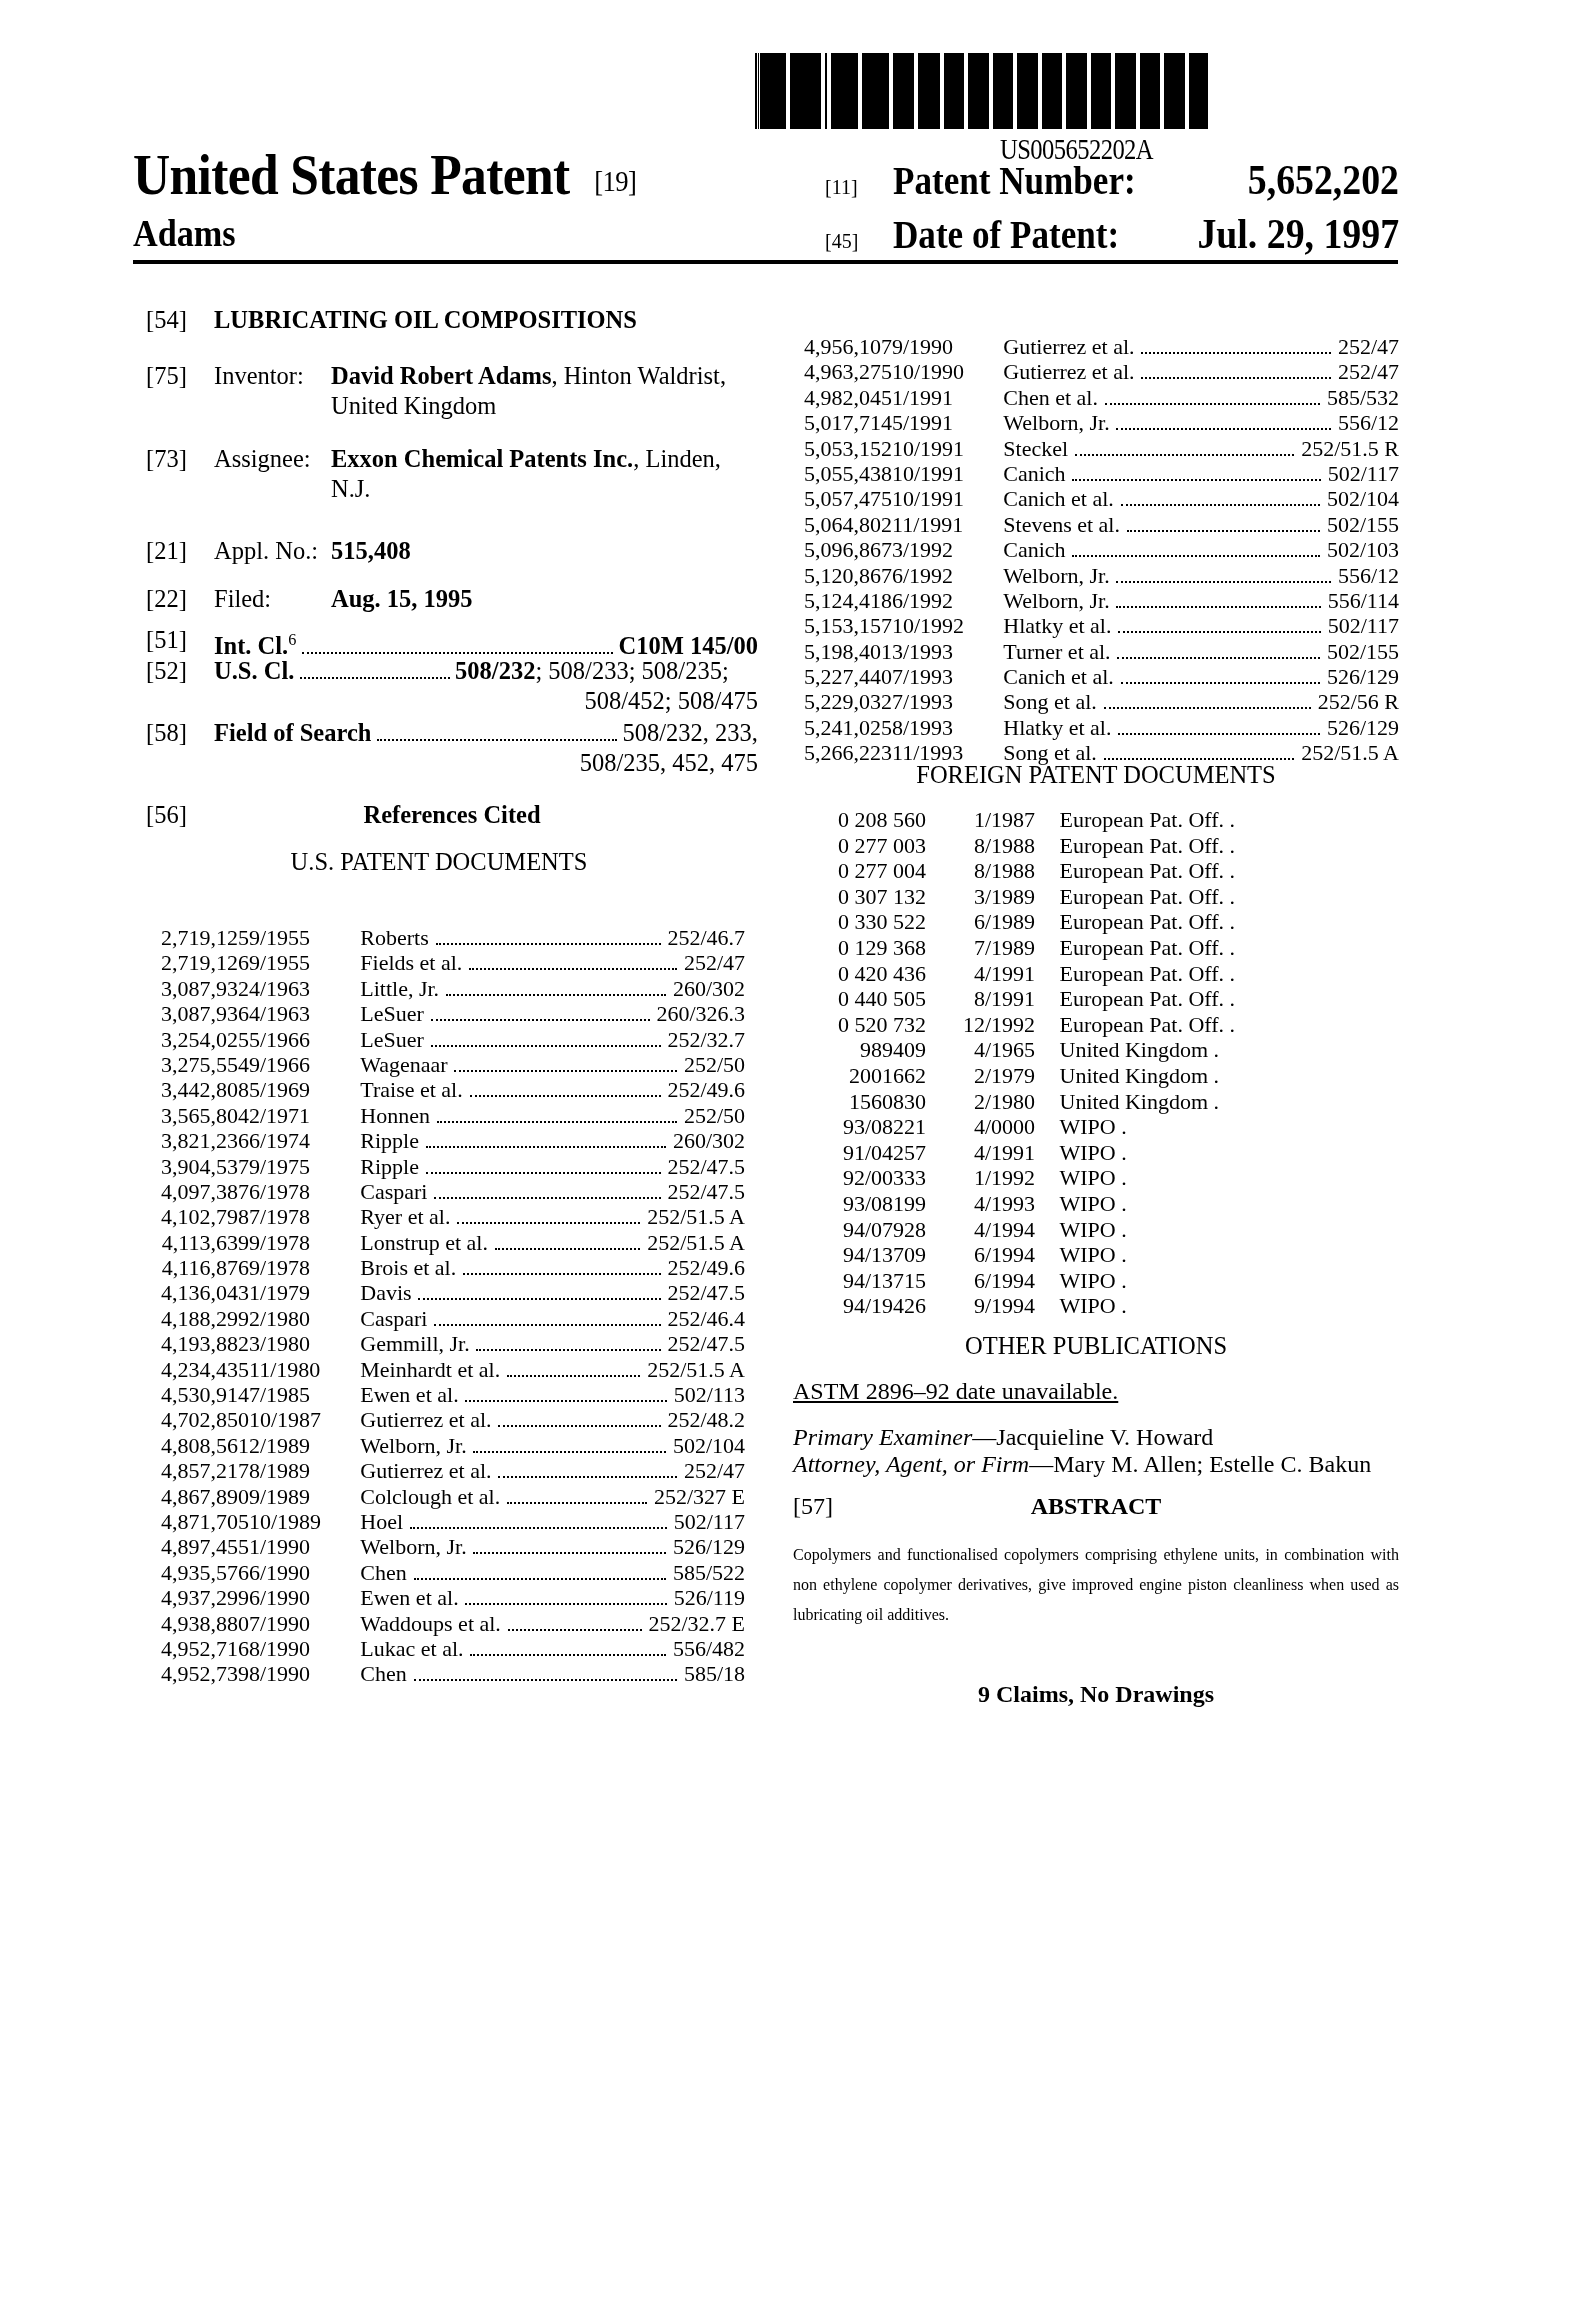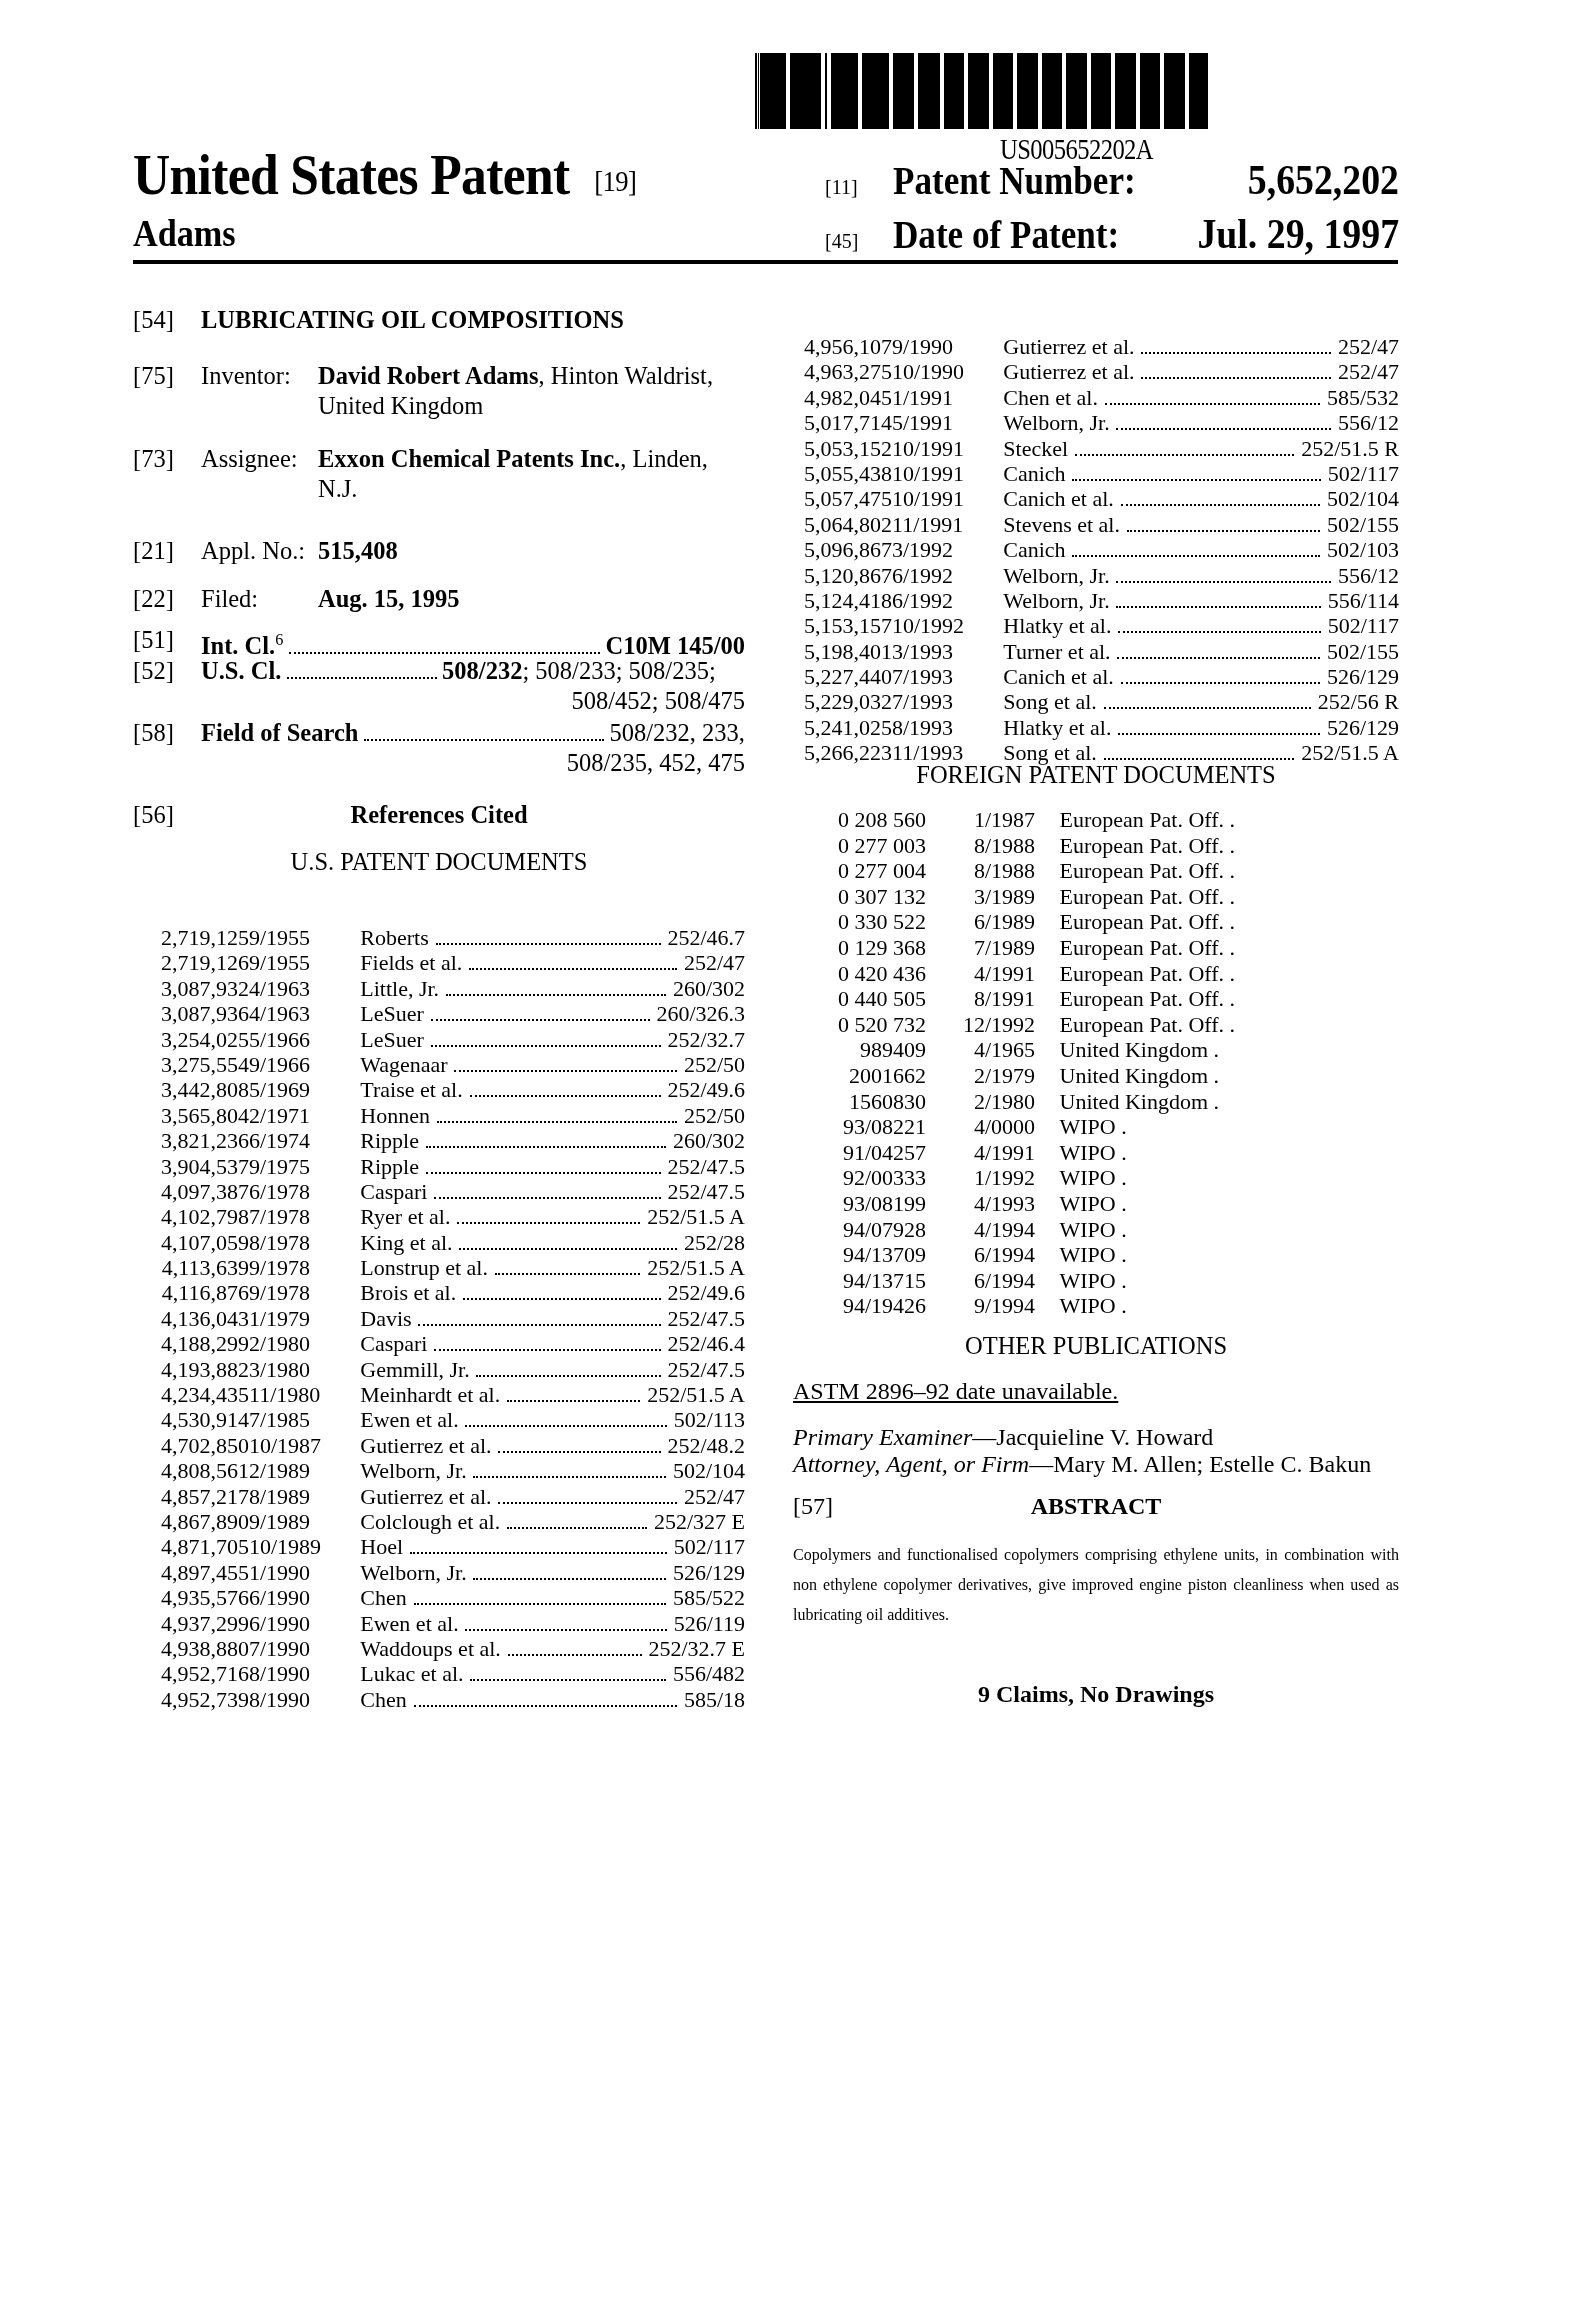--- a/index.html
+++ b/index.html
@@ -16,21 +16,21 @@
   #hdr-inventor { left:133px; top:211px; font-size:38px; font-weight:bold; transform:scaleX(0.9); transform-origin:left; }
   .hdr-right { left:825px; width:574px; display:flex; align-items:baseline; white-space:nowrap; }
   .hdr-right .code { font-size:20px; width:68px; }
   .hdr-right .lbl { font-size:39px; font-weight:bold; transform:scaleX(0.9); transform-origin:left; }
   .hdr-right .val { margin-left:auto; font-size:42px; font-weight:bold; transform:scaleX(0.9); transform-origin:right; }
   #hdr-num { top:156px; }
   #hdr-date { top:210px; }
   #rule { left:133px; top:260px; width:1265px; height:4.1px; background:#000; }
 
   
-  .bib { left:133px; width:612px; font-size:24.5px; line-height:30px;font-family:Liberation Serif, serif; }
+  .bib { left:146px; width:612px; font-size:24.5px; line-height:30px;font-family:Liberation Serif, serif; }
   .bib .code { position:absolute; left:0; }
   .bib .lbl { position:absolute; left:68px; }
   .bib .val { position:absolute; left:185px; width:429px; }
   .bold { font-weight:bold; }
   .lead { display:flex; align-items:baseline; white-space:nowrap; }
   .lead .dots { flex:1; border-bottom:2px dotted #000; margin:0 5.4px 5.4px 5.4px; height:0; }
   .right-al { text-align:right; }
 
   
   .sec-title { text-align:center; font-size:24.5px; }
@@ -236,27 +236,20 @@
       <span class="cls">252/47.5</span>
     </div>
     <div class="ref-row">
       <span class="num">4,102,798</span>
       <span class="date">7/1978</span>
       <span class="name">Ryer et al.</span>
       <span class="dots"></span>
       <span class="cls">252/51.5 A</span>
     </div>
     <div class="ref-row">
-      <span class="num">4,107,059</span>
-      <span class="date">8/1978</span>
-      <span class="name">King et al.</span>
-      <span class="dots"></span>
-      <span class="cls">252/28</span>
-    </div>
-    <div class="ref-row">
       <span class="num">4,113,639</span>
       <span class="date">9/1978</span>
       <span class="name">Lonstrup et al.</span>
       <span class="dots"></span>
       <span class="cls">252/51.5 A</span>
     </div>
     <div class="ref-row">
       <span class="num">4,116,876</span>
       <span class="date">9/1978</span>
       <span class="name">Brois et al.</span>

